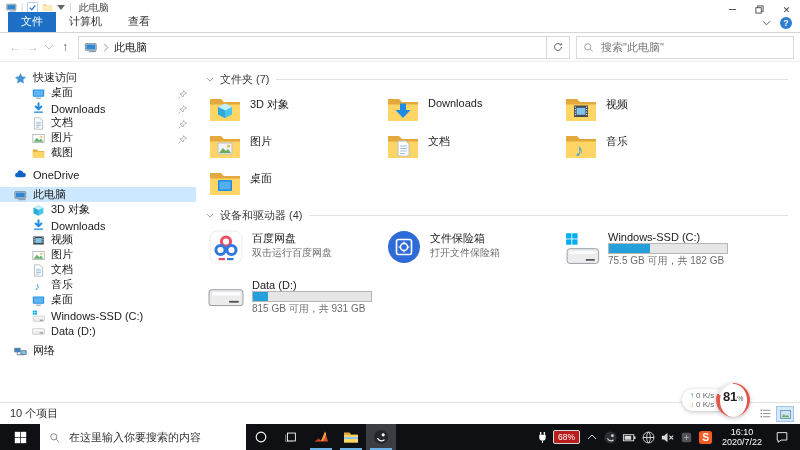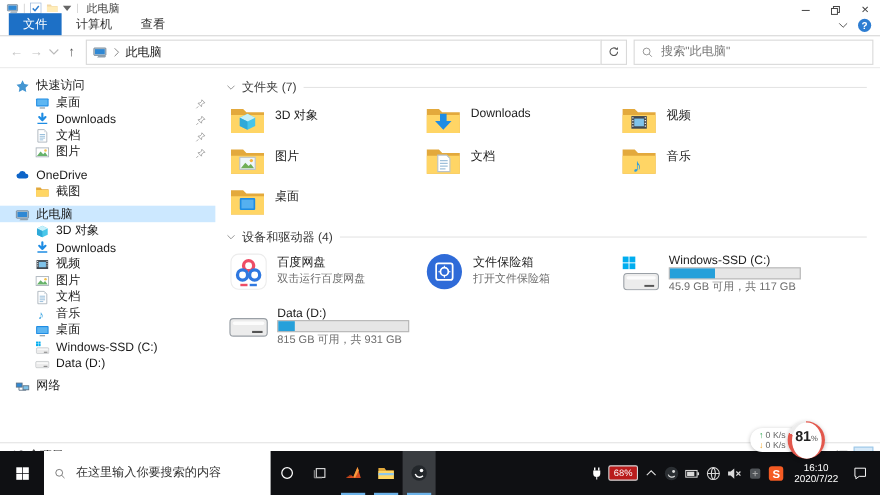--- a/index.html
+++ b/index.html
@@ -87,21 +87,21 @@
   .nw-row{display:flex;align-items:center;gap:2px;font-size:8px;color:#666;line-height:9px}
   .nw-up{color:#34a853;font-size:8px}.nw-down{color:#f5a623;font-size:8px}
   .nw-ring{width:34px;height:34px;border-radius:50%;box-shadow:0 1px 4px rgba(0,0,0,.25);
            background:conic-gradient(#e2574c 0 81%,#ececec 81% 100%);
            display:flex;align-items:center;justify-content:center}
   .nw-inner{width:27px;height:27px;border-radius:50%;background:#fff;display:flex;align-items:baseline;justify-content:center;padding-top:6px}
   .nw-pct{font-size:13px;font-weight:bold;color:#222;line-height:13px}
   .nw-unit{font-size:7px;color:#555}
 
   
-  .taskbar{position:absolute;left:0;right:0;bottom:0;height:40px;background:#0f1013;display:flex;align-items:center;color:#eee}
+  .taskbar{position:absolute;left:0;right:0;bottom:0;height:26px;background:#0f1013;display:flex;align-items:center;color:#eee}
   .tb-start{width:40px;height:100%;display:flex;align-items:center;justify-content:center}
   .tb-start .icn{width:13px;height:13px}
   .tb-search{width:206px;height:100%;background:#fff;display:flex;align-items:center;gap:7px;padding:0 9px;box-sizing:border-box}
   .tb-search .icn{width:11px;height:11px;flex-shrink:0}
   .tb-search input{border:none;outline:none;width:100%;font-size:11px;color:#333;background:transparent}
   .tb-search input::placeholder{color:#333}
   .tb-btn{width:30px;height:100%;display:flex;align-items:center;justify-content:center}
   .tb-btn .icn{width:14px;height:14px}
   .tb-app{width:30px;height:100%;display:flex;align-items:center;justify-content:center;position:relative}
   .tb-app .icn{width:16px;height:16px}
@@ -294,36 +294,36 @@
           </svg>
         </span>
         <span class="side-lbl">图片</span>
         <span class="icn pin-ic">
           <svg viewBox="0 0 16 16" fill="none">
             <path d="M9.5 2.5l4 4-2.3.5-1.8 1.8-.5 2.8-4.5-4.5 2.8-.5 1.8-1.8z" stroke="#7e7e7e"></path>
             <path d="M4.8 11.2L2.2 13.8" stroke="#7e7e7e"></path>
           </svg>
         </span>
       </div>
-      <div class="side-row grp sep">
-        <span class="icn side-ic">
-          <svg viewBox="0 0 16 16">
-            <path d="M4.3 11.5a2.9 2.9 0 0 1-.3-5.8A4 4 0 0 1 11.7 6a2.6 2.6 0 0 1 .2 5.5z" fill="#0d64c8"></path>
-          </svg>
-        </span>
-        <span class="side-lbl">OneDrive</span>
-      </div>
       <div class="side-row item">
         <span class="icn side-ic">
           <svg viewBox="0 0 16 16">
             <path d="M1 3h5l1.5 2H15v8H1z" fill="#e3a93c"></path>
             <path d="M1 5.8h14V13H1z" fill="#ffd664"></path>
           </svg>
         </span>
         <span class="side-lbl">截图</span>
+      </div>
+      <div class="side-row grp sep">
+        <span class="icn side-ic">
+          <svg viewBox="0 0 16 16">
+            <path d="M4.3 11.5a2.9 2.9 0 0 1-.3-5.8A4 4 0 0 1 11.7 6a2.6 2.6 0 0 1 .2 5.5z" fill="#0d64c8"></path>
+          </svg>
+        </span>
+        <span class="side-lbl">OneDrive</span>
       </div>
       <div class="side-row grp sep selected">
         <span class="icn side-ic">
           <svg viewBox="0 0 16 16">
             <rect x="1" y="3.2" width="13.5" height="8.3" rx=".8" fill="#b9c7d2" stroke="#5d7285" stroke-width=".8"></rect>
             <rect x="2.3" y="4.5" width="10.9" height="5.7" fill="#2f88d4"></rect>
             <path d="M4.5 13.8h9l1.3-1.6H6z" fill="#8fa0ad"></path>
           </svg>
         </span>
         <span class="side-lbl">此电脑</span>
@@ -604,21 +604,21 @@
                   <rect x="7.8" y="5.8" width="5" height="5"></rect>
                 </g>
               </g>
             </svg>
           </span>
           <div class="dev-info">
             <span class="dev-lbl">Windows-SSD (C:)</span>
             <div class="bar">
               <div class="bar-fill" style="width:35%"></div>
             </div>
-            <span class="dev-sub">45.9 GB 可用，共 117 GB</span>
+            <span class="dev-sub">75.5 GB 可用，共 182 GB</span>
           </div>
         </div>
         <div class="tile dev-tile">
           <span class="icn dev-ic">
             <svg viewBox="0 0 34 26">
               <g transform="translate(0,2)">
                 <rect x="1" y="6" width="32" height="15" rx="3" fill="#ececec" stroke="#9aa0a6"></rect>
                 <rect x="3.5" y="8.5" width="27" height="3" rx="1.5" fill="#fff" opacity=".85"></rect>
                 <rect x="20" y="16.5" width="9" height="1.8" fill="#555"></rect>
               </g>

